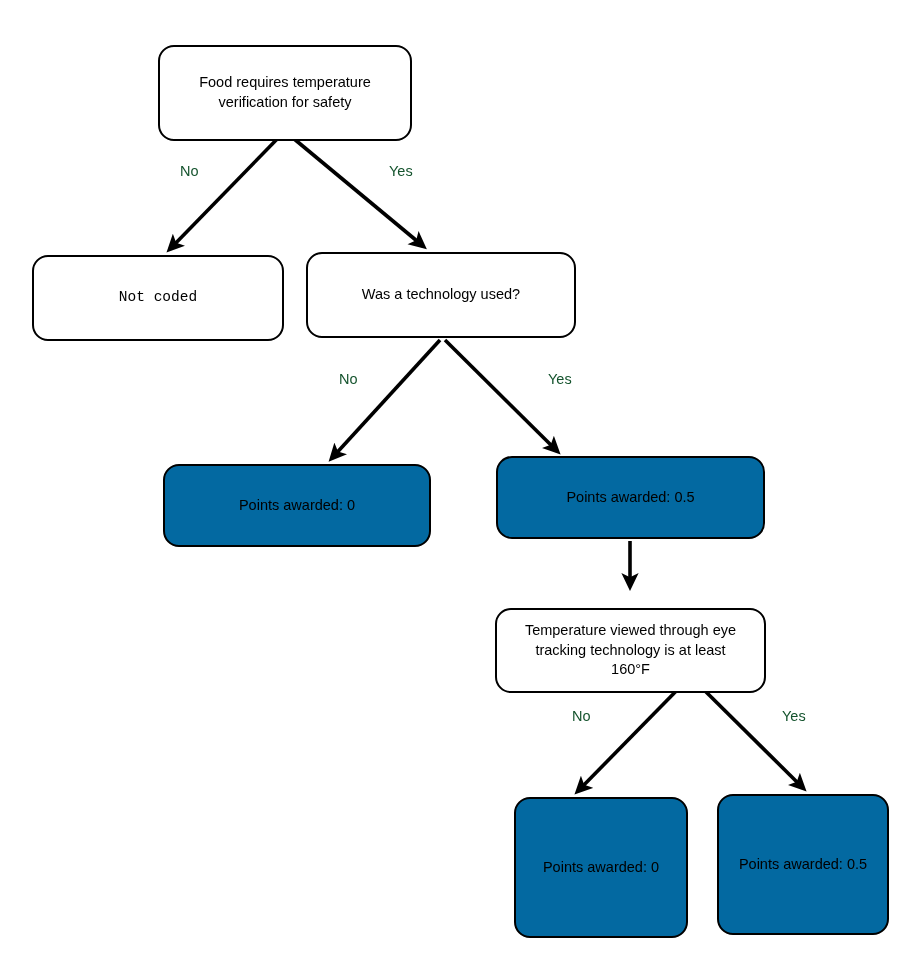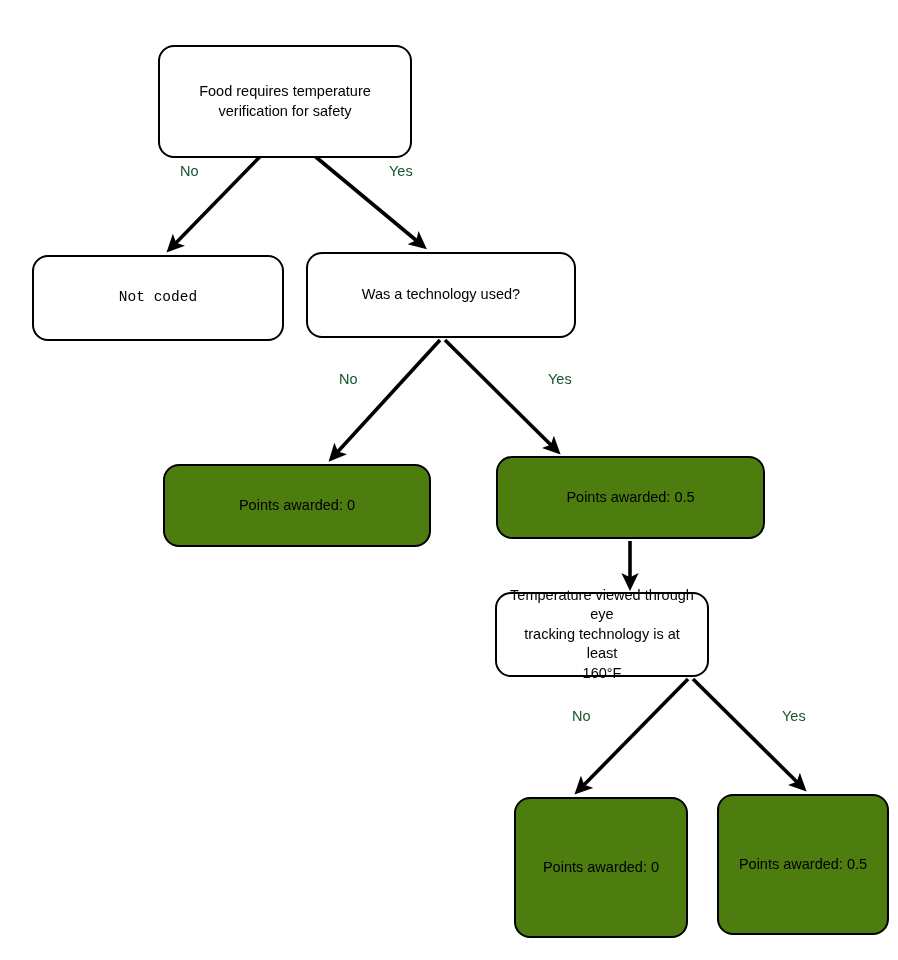--- a/index.html
+++ b/index.html
@@ -38,21 +38,21 @@
     font-size: 14.5px;
     line-height: 1.35;
     color: #000000;
     padding: 4px 10px;
     z-index: 2;
   }
   .node.white {
     background: #ffffff;
   }
   .node.gray {
-    background: #4d7c0f;
+    background: #0369a1;
   }
   .node-label {
     display: block;
     white-space: pre-line;
   }
   .edge-label {
     position: absolute;
     font-size: 14.5px;
     color: #14532d;
     white-space: nowrap;
@@ -75,37 +75,37 @@
         <line x1="287" y1="133" x2="423" y2="246" stroke="#000000" stroke-width="3.6" marker-end="url(#arrowhead)"></line>
         <line x1="440" y1="340" x2="332" y2="458" stroke="#000000" stroke-width="3.6" marker-end="url(#arrowhead)"></line>
         <line x1="445" y1="340" x2="557" y2="451" stroke="#000000" stroke-width="3.6" marker-end="url(#arrowhead)"></line>
         <line x1="630" y1="541" x2="630" y2="586" stroke="#000000" stroke-width="3.6" marker-end="url(#arrowhead)"></line>
         <line x1="688" y1="679" x2="578" y2="791" stroke="#000000" stroke-width="3.6" marker-end="url(#arrowhead)"></line>
         <line x1="693" y1="679" x2="803" y2="788" stroke="#000000" stroke-width="3.6" marker-end="url(#arrowhead)"></line>
       </g>
   </svg>
 
   <div id="node-layer">
-      <div class="node white" style="left: 158px; top: 45px; width: 254px; height: 113px;">
+      <div class="node white" style="left: 158px; top: 45px; width: 254px; height: 96px;">
         <span class="node-label">Food requires temperature
 verification for safety</span>
       </div>
       <div class="node white" style="left: 32px; top: 255px; width: 252px; height: 86px; font-family: Liberation Mono, monospace;">
         <span class="node-label">Not coded</span>
       </div>
       <div class="node white" style="left: 306px; top: 252px; width: 270px; height: 86px;">
         <span class="node-label">Was a technology used?</span>
       </div>
       <div class="node gray" style="left: 163px; top: 464px; width: 268px; height: 83px;">
         <span class="node-label">Points awarded: 0</span>
       </div>
       <div class="node gray" style="left: 496px; top: 456px; width: 269px; height: 83px;">
         <span class="node-label">Points awarded: 0.5</span>
       </div>
-      <div class="node white" style="left: 495px; top: 592px; width: 214px; height: 85px;">
+      <div class="node white" style="left: 495px; top: 608px; width: 271px; height: 85px;">
         <span class="node-label">Temperature viewed through eye
 tracking technology is at least
 160°F</span>
       </div>
       <div class="node gray" style="left: 514px; top: 797px; width: 174px; height: 141px;">
         <span class="node-label">Points awarded: 0</span>
       </div>
       <div class="node gray" style="left: 717px; top: 794px; width: 172px; height: 141px;">
         <span class="node-label">Points awarded: 0.5</span>
       </div>

